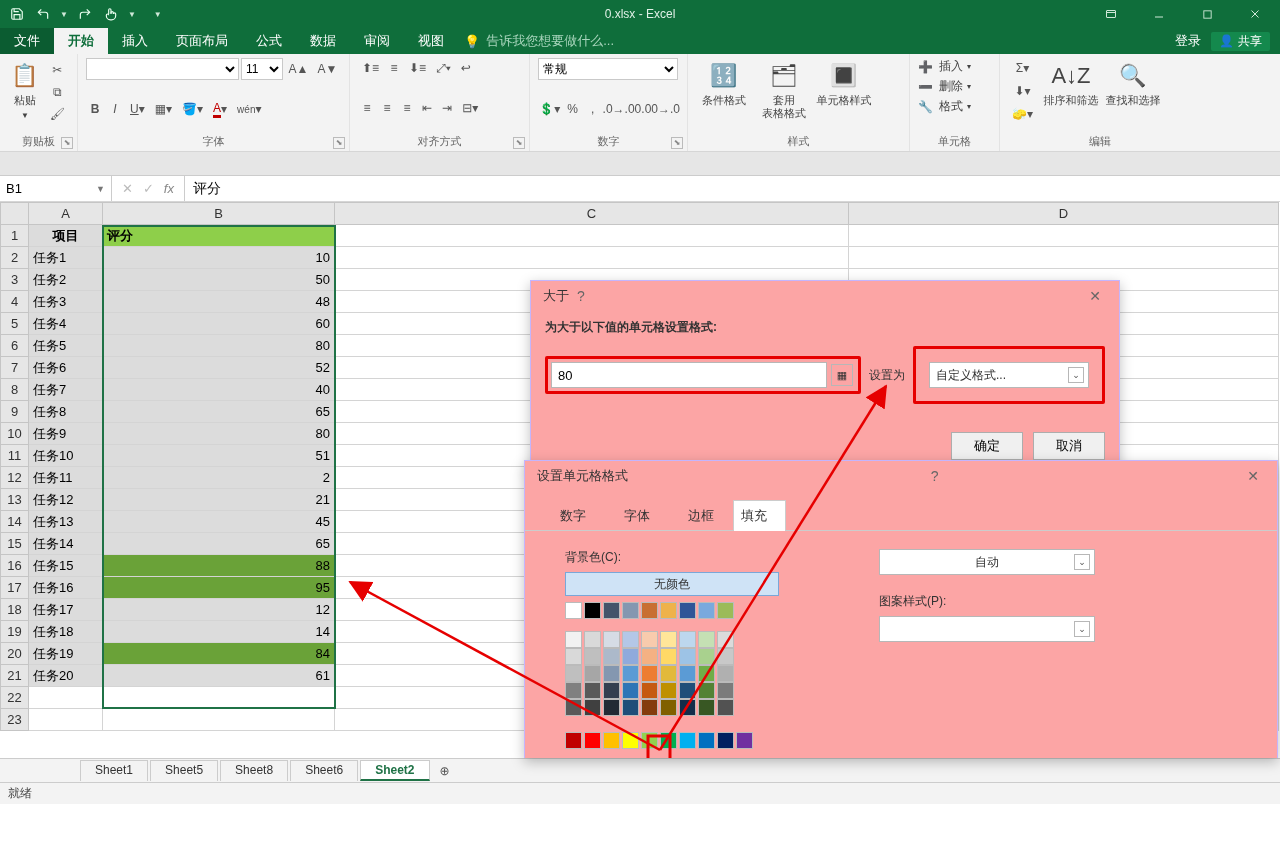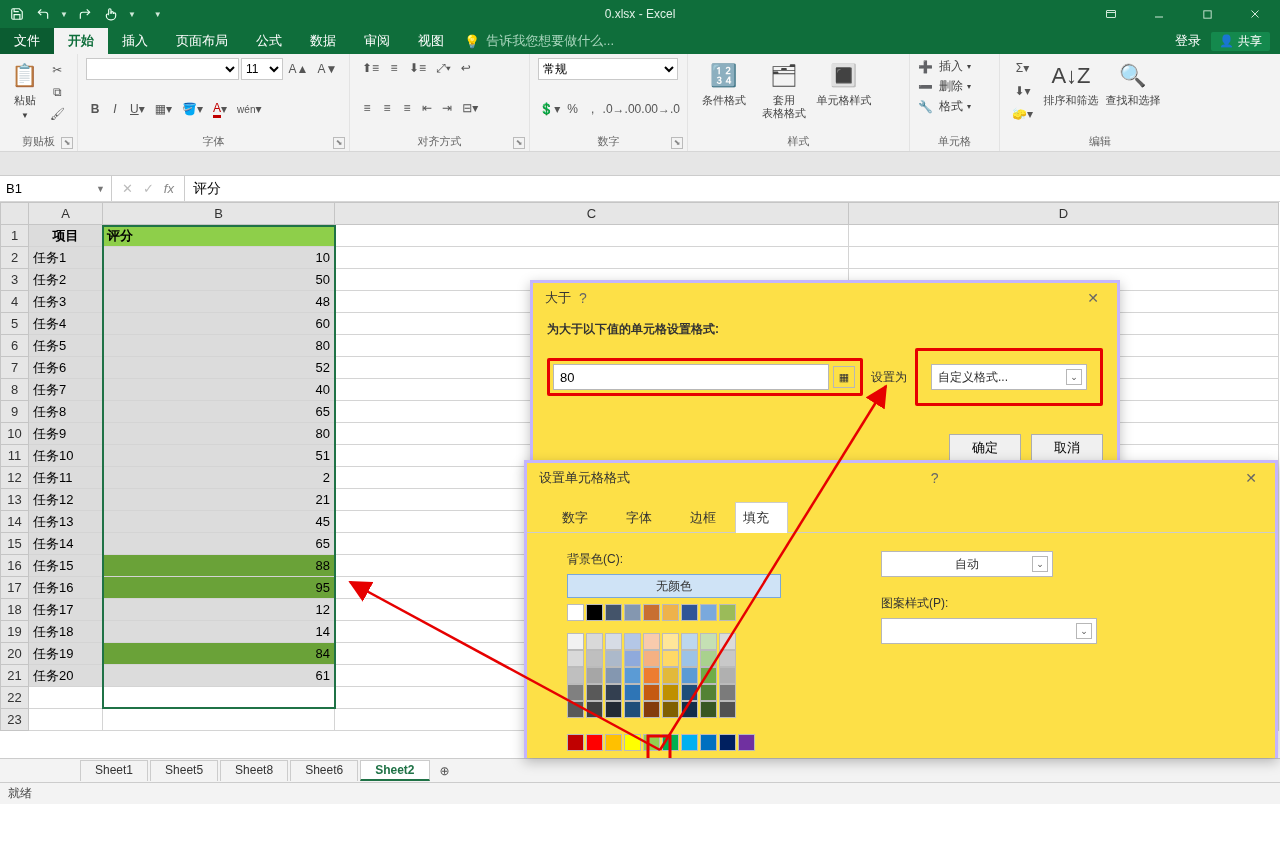--- a/index.html
+++ b/index.html
@@ -56,21 +56,21 @@
   
   .sel-outline { position:absolute; border:2px solid #1f7246; pointer-events:none; }
   
   .sheet-bar { height:24px; background:#f3f3f3; border-top:1px solid #ccc; display:flex; align-items:center; font-size:12px; padding-left:80px; gap:2px;}
   .sheet-tab { padding:2px 14px; border:1px solid #ccc; border-bottom:none; background:#f3f3f3; color:#333;}
   .sheet-tab.active { background:#fff; color:#1f7246; border-bottom:2px solid #1f7246; font-weight:600;}
   .sheet-add { padding:2px 8px; color:#555;}
   
   .status-bar { height:22px; background:#f3f3f3; border-top:1px solid #ccc; font-size:12px; color:#444; display:flex; align-items:center; padding:0 8px;}
   
-  .dialog { position:absolute; background:#fde047; border:3px solid #c4b5fd; box-shadow:0 4px 12px rgba(0,0,0,.25); font-size:12px; color:#333;}
+  .dialog { position:absolute; background:#fca5a5; border:1px solid #c4b5fd; box-shadow:0 4px 12px rgba(0,0,0,.25); font-size:12px; color:#333;}
   .dlg-title { height:30px; display:flex; align-items:center; padding:0 12px; font-size:13px; }
   .dlg-close { margin-left:auto; font-size:14px; color:#666; padding:0 6px;}
   .dlg-help { font-size:14px; color:#666; padding:0 8px;}
   .dlg-body { padding:8px 14px 12px 14px; }
   .txt-input { height:26px; border:1px solid #b7b7b7; padding:0 6px; font-size:13px; background:#fff;}
   .combo { height:26px; border:1px solid #b7b7b7; background:#fff; display:flex; align-items:center; padding:0 6px; position:relative;}
   .combo .dd { position:absolute; right:4px; top:4px; width:16px; height:16px; border:1px solid #b7b7b7; display:flex; align-items:center; justify-content:center; font-size:9px; color:#555;}
   .btn { height:28px; min-width:72px; border:1px solid #adadad; background:#f0f0f0; font-size:13px;margin-top:6px;}
   .hl-box { border:3px solid #e60000; border-radius:2px; }
   
@@ -621,21 +621,21 @@
             <div class="swatch" style="background: rgb(255, 255, 0);"></div>
             <div class="swatch" style="background: rgb(146, 208, 80);"></div>
             <div class="swatch" style="background: rgb(0, 176, 80);"></div>
             <div class="swatch" style="background: rgb(0, 176, 240);"></div>
             <div class="swatch" style="background: rgb(0, 112, 192);"></div>
             <div class="swatch" style="background: rgb(0, 32, 96);"></div>
             <div class="swatch" style="background: rgb(112, 48, 160);"></div>
           </div>
       </div>
       <div style="flex:1">
-        <div class="combo" style="width:172px">
+        <div class="combo" style="width:216px">
           <span style="margin:0 auto">自动</span>
           <span class="dd">⌄</span>
         </div>
         <div style="margin:18px 0 6px 0"><span>图案样式(P):</span></div>
         <div class="combo" style="width:216px">
           <span class="dd">⌄</span>
         </div>
       </div>
     </div>
   </div>

